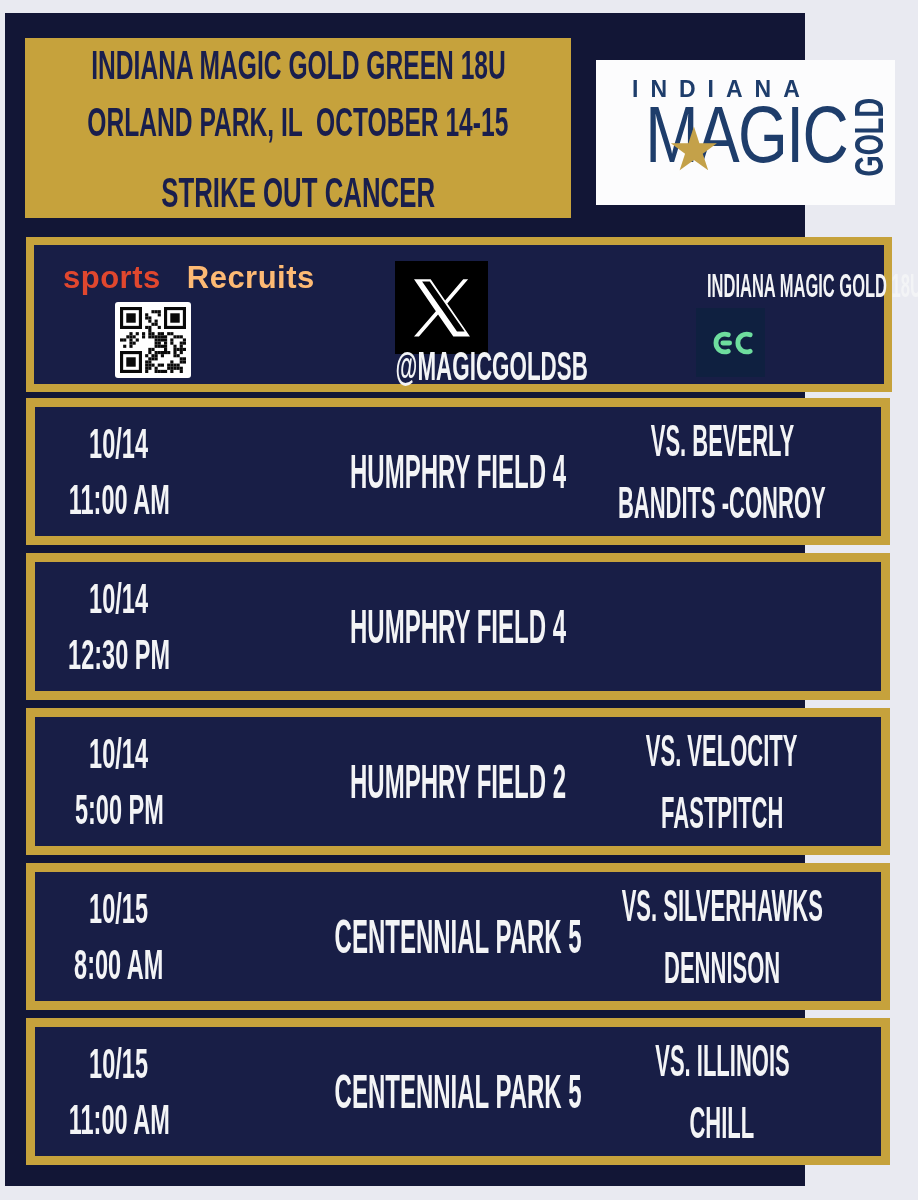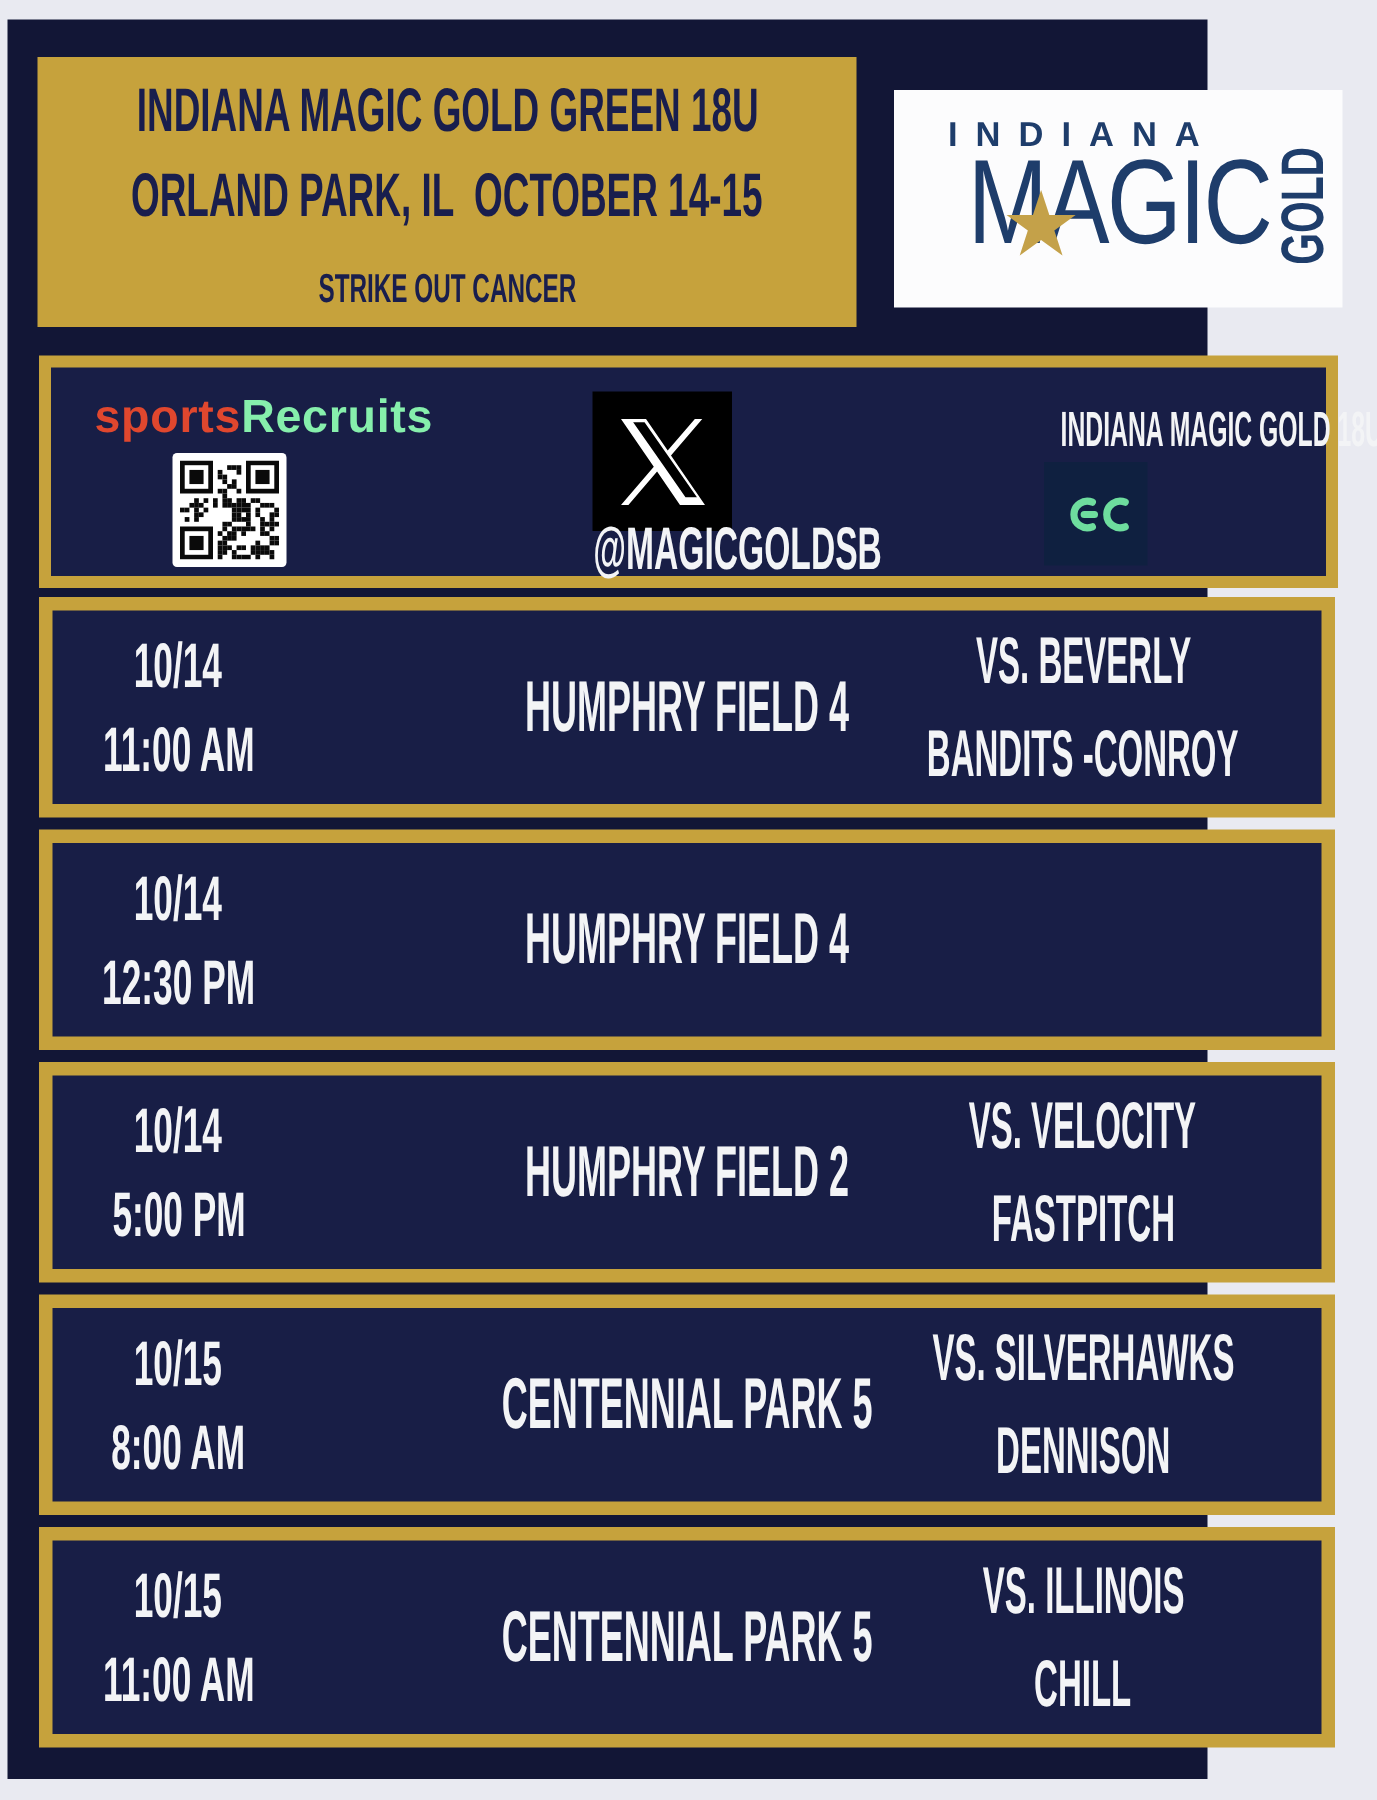--- a/index.html
+++ b/index.html
@@ -16,21 +16,21 @@
   
   .title-box{
     position:absolute;left:20px;top:25px;width:546px;height:180px;
     background:var(--gold,#c6a23c);
     display:flex;flex-direction:column;align-items:center;justify-content:center;
     color:var(--title-navy,#191e4d);
   }
   .title-line{white-space:pre;font-weight:bold;line-height:1;text-align:center;}
   .tl1{font-size:41px;margin:4px 0 10px;}
   .tl2{font-size:41px;margin:6px 0 12px;}
-  .tl3{font-size:27px;margin:16px 0 2px;}
+  .tl3{font-size:43px;margin:16px 0 2px;}
   .cond{display:inline-block;white-space:pre;transform-origin:50% 50%;}
   .sx60{transform:scaleX(.60);}
   .sx56{transform:scaleX(.56);}
   .sx50{transform:scaleX(.50);}
   .sx68{transform:scaleX(.68);}
   .sx80{transform:scaleX(.80);}
   
   .logo-box{
     position:absolute;left:591px;top:47px;width:299px;height:145px;
     background:#fcfcfd;overflow:hidden;
@@ -59,21 +59,21 @@
   .social-band{
     position:absolute;left:21px;top:224px;width:866px;height:155px;
     background:var(--gold,#c6a23c);
   }
   .social-inner{
     position:absolute;left:8px;top:8px;right:8px;bottom:8px;
     background:var(--box-navy,#181e46);
   }
   .sr-logo{position:absolute;left:29px;top:16px;font-size:31px;line-height:1.1;font-weight:bold;letter-spacing:.5px;}
   .sr-bold{color:var(--sr-red,#e0472e);}
-  .sr-rest{color:#86efac;font-weight:bold;}
+  .sr-rest{color:#fdba74;font-weight:bold;margin-left:26px;}
   .qr{position:absolute;left:81px;top:57px;width:76px;height:76px;background:#fff;border-radius:3px;padding:5px;box-sizing:border-box;}
   .qr svg{width:100%;height:100%;display:block;background:#fff;}
   .x-square{position:absolute;left:361px;top:16px;width:93px;height:93px;background:#000;
     display:flex;align-items:center;justify-content:center;}
   .x-square svg{width:56px;height:58px;}
   .x-handle{position:absolute;left:286px;top:100px;width:200px;text-align:left;
     color:var(--text-white,#f3f4f6);font-weight:bold;font-size:40px;line-height:42px;}
   .team-name{position:absolute;left:534px;top:24px;width:300px;text-align:center;
     color:var(--text-white,#f3f4f6);font-weight:bold;font-size:33px;line-height:34px;}
   .gc-square{position:absolute;left:662px;top:63px;width:69px;height:69px;

